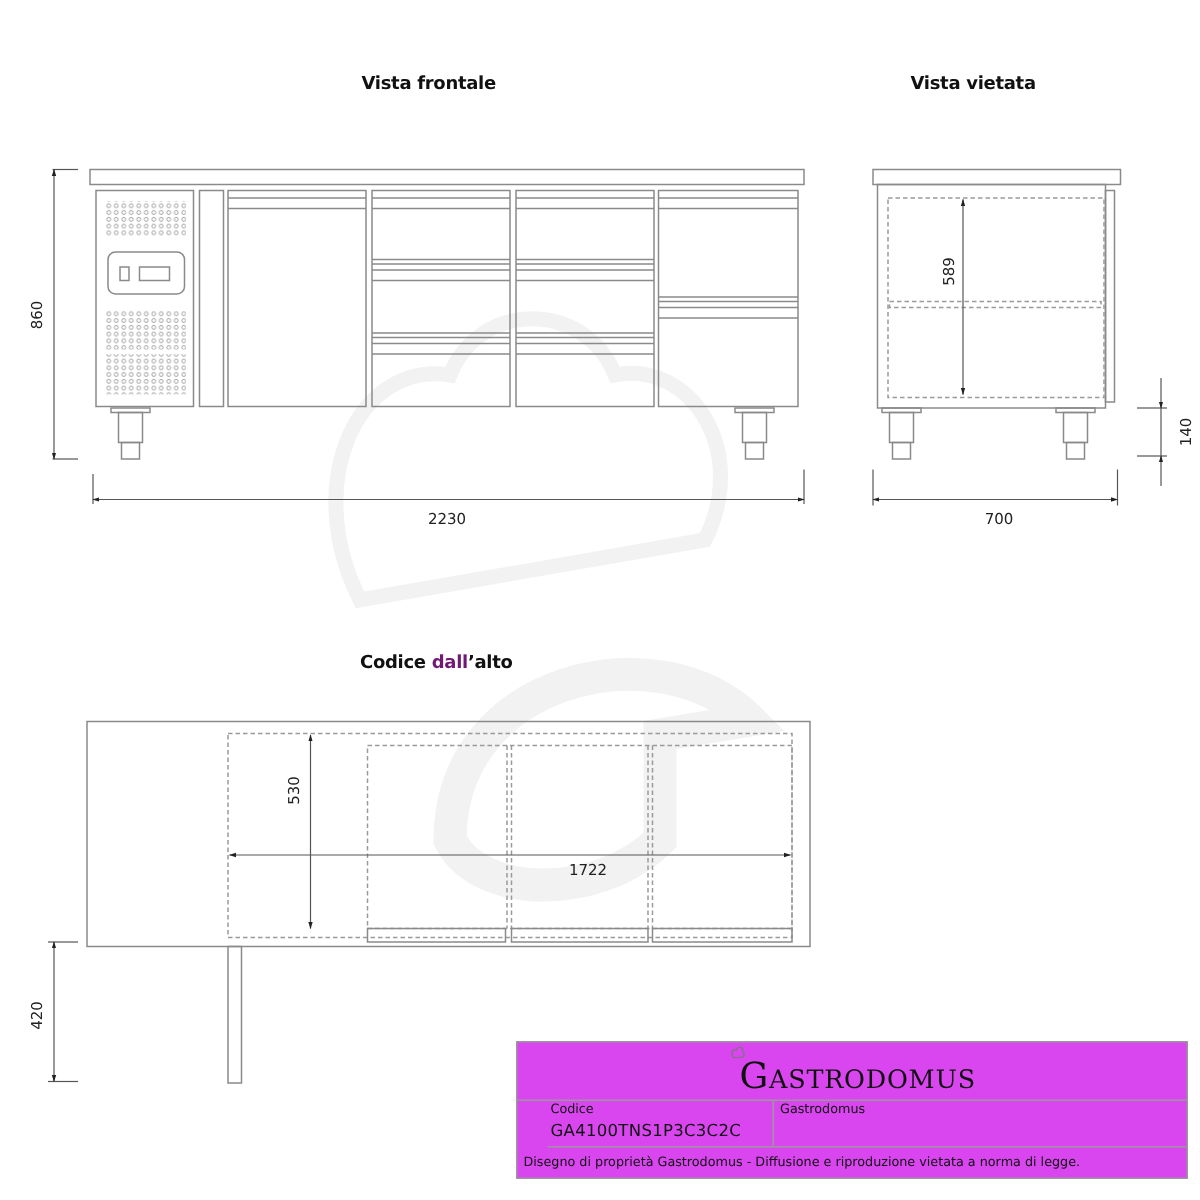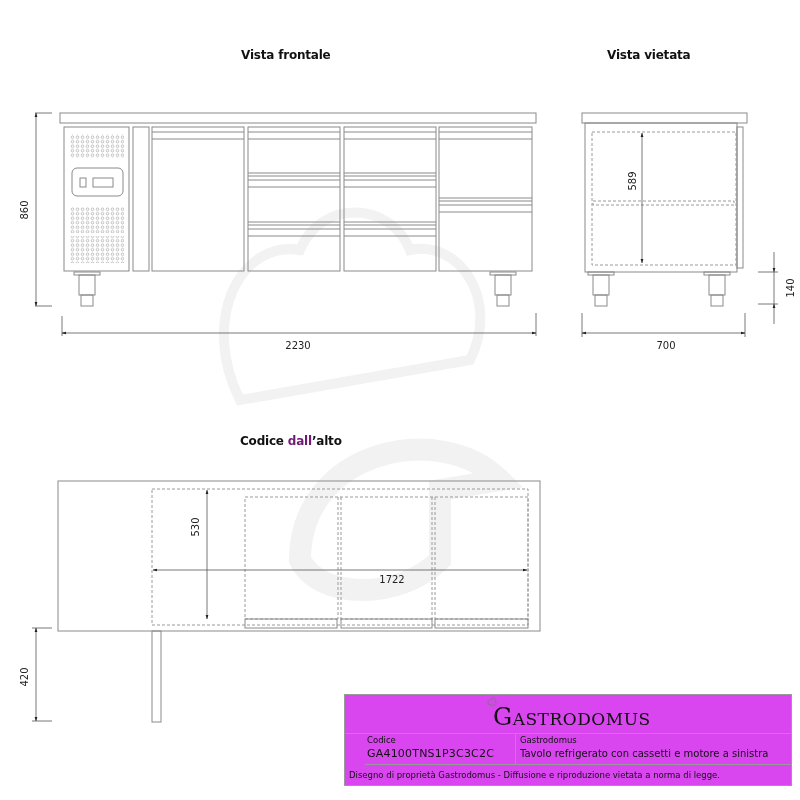--- a/index.html
+++ b/index.html
@@ -182,17 +182,16 @@
     </svg>
     <div class="tb-logo"><span class="big">G</span><span>ASTRODOMUS</span></div>
   </div>
   <div class="tb-info-row">
     <div class="tb-code-cell">
       <span class="tb-label">Codice</span>
       <span class="tb-code">GA4100TNS1P3C3C2C</span>
     </div>
     <div class="tb-desc-cell">
       <span class="tb-label">Gastrodomus</span>
-      <span class="tb-desc">Tavolo refrigerato con cassetti e motore a sinistra</span>
     </div>
   </div>
   <div class="tb-footer">Disegno di proprietà Gastrodomus - Diffusione e riproduzione vietata a norma di legge.</div>
 </div>
 
 </body></html>

